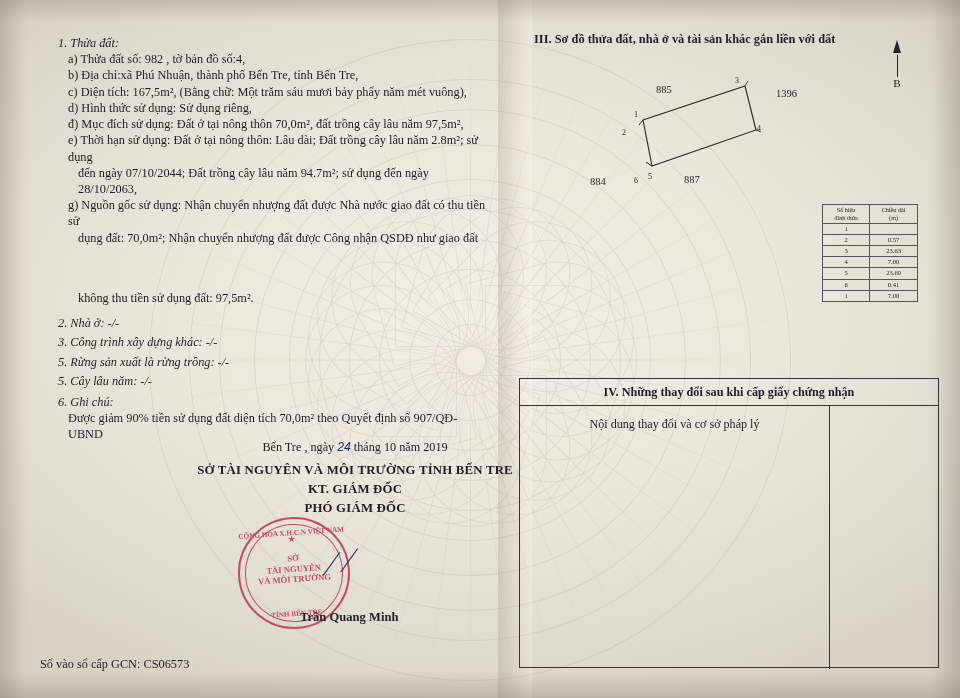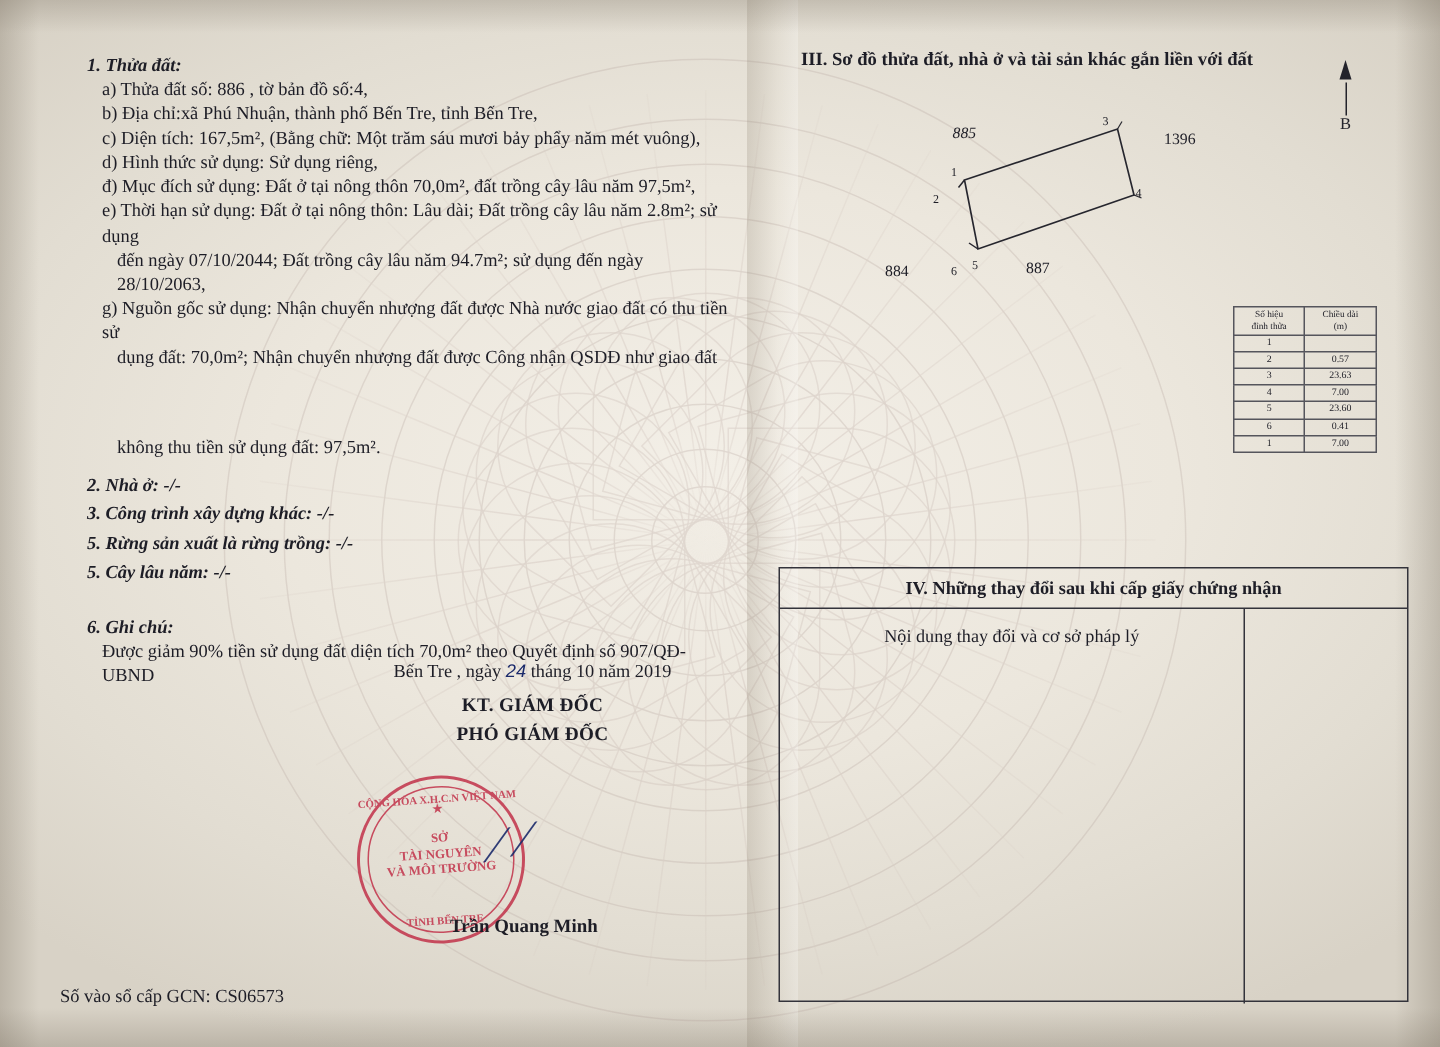--- a/index.html
+++ b/index.html
@@ -80,21 +80,21 @@
     line-height: 1.32;
     color: #1d1d26;
   }
   .heading {
     font-weight: bold;
     font-size: 12.8px;
     margin-bottom: 5px;
   }
   .sec-title {
     font-style: italic;
-    font-weight: bold;
+    font-weight: normal;
     margin-top: 3px;
   }
   .indent1 { padding-left: 16px; }
   .indent2 { padding-left: 26px; }
 
   
   .diagram-head {
     position: absolute;
     left: 534px;
     top: 32px;
@@ -386,36 +386,36 @@
   <div class="fold fold-a"></div>
   <div class="fold fold-b"></div>
   <div class="fold fold-c"></div>
   <div class="fold-top"></div>
   <div class="fold-bot"></div>
 
   <div class="text-col">
 
     <div class="sec-title indent1">1. Thửa đất:</div>
 
-    <div class="indent2">a) Thửa đất số: 886  , tờ bản đồ số:4,</div>
+    <div class="indent2">a) Thửa đất số: 982  , tờ bản đồ số:4,</div>
     <div class="indent2">b) Địa chỉ:xã Phú Nhuận, thành phố Bến Tre, tỉnh Bến Tre,</div>
     <div class="indent2">c) Diện tích: 167,5m², (Bằng chữ: Một trăm sáu mươi bảy phẩy năm mét vuông),</div>
     <div class="indent2">d) Hình thức sử dụng: Sử dụng riêng,</div>
     <div class="indent2">đ) Mục đích sử dụng: Đất ở tại nông thôn 70,0m², đất trồng cây lâu năm 97,5m²,</div>
     <div class="indent2">e) Thời hạn sử dụng: Đất ở tại nông thôn: Lâu dài; Đất trồng cây lâu năm 2.8m²; sử dụng</div>
     <div class="indent2" style="padding-left:36px;">đến ngày 07/10/2044; Đất trồng cây lâu năm 94.7m²; sử dụng đến ngày 28/10/2063,</div>
     <div class="indent2">g) Nguồn gốc sử dụng: Nhận chuyển nhượng đất được Nhà nước giao đất có thu tiền sử</div>
     <div class="indent2" style="padding-left:36px;">dụng đất: 70,0m²; Nhận chuyển nhượng đất được Công nhận QSDĐ như giao đất</div>
     <div class="indent2" style="padding-left:36px;margin-top:44px;">không thu tiền sử dụng đất: 97,5m².</div>
 
     <div class="sec-title indent1" style="margin-top:9px;">2. Nhà ở: -/-</div>
     <div class="sec-title indent1">3. Công trình xây dựng khác: -/-</div>
     <div class="sec-title indent1">5. Rừng sản xuất là rừng trồng: -/-</div>
     <div class="sec-title indent1">5. Cây lâu năm: -/-</div>
-    <div class="sec-title indent1" style="margin-top:21px;">6. Ghi chú:</div>
+    <div class="sec-title indent1" style="margin-top:5px;">6. Ghi chú:</div>
     <div class="indent2">Được giảm 90% tiền sử dụng đất diện tích 70,0m² theo Quyết định số 907/QĐ-UBND</div>
   </div>
 
   <div class="diagram-head">III. Sơ đồ thửa đất, nhà ở và tài sản khác gắn liền với đất</div>
 
   <div class="north">
     <div class="arrow"></div>
     <div class="stem"></div>
     <div>B</div>
   </div>
@@ -424,21 +424,21 @@
 
     <polygon points="83,72 185,38 196,82 92,118" fill="none" stroke="#26262e" stroke-width="1.1"></polygon>
 
     <line x1="83" y1="72" x2="79" y2="77" stroke="#26262e" stroke-width="1"></line>
     <line x1="92" y1="118" x2="86" y2="114" stroke="#26262e" stroke-width="1"></line>
 
     <line x1="185" y1="38" x2="188" y2="33" stroke="#26262e" stroke-width="0.8"></line>
     <line x1="196" y1="82" x2="201" y2="84" stroke="#26262e" stroke-width="0.8"></line>
   </svg>
 
-  <div class="plot-label" style="left:635px; top:84px;font-style:italic;">885</div>
+  <div class="plot-label" style="left:656px; top:84px;">885</div>
   <div class="plot-label" style="left:776px; top:88px;">1396</div>
   <div class="plot-label" style="left:590px; top:176px;">884</div>
   <div class="plot-label" style="left:684px; top:174px;">887</div>
 
   <div class="plot-label" style="left:634px; top:110px; font-size:8px;">1</div>
   <div class="plot-label" style="left:622px; top:128px; font-size:8px;">2</div>
   <div class="plot-label" style="left:735px; top:76px; font-size:8px;">3</div>
   <div class="plot-label" style="left:757px; top:124px; font-size:8px;">4</div>
   <div class="plot-label" style="left:648px; top:172px; font-size:8px;">5</div>
   <div class="plot-label" style="left:634px; top:176px; font-size:8px;">6</div>
@@ -496,20 +496,21 @@
       </div>
     </div>
   </div>
 
   <div class="sig-block">
     <div class="sig-date">
       <span>Bến Tre , ngày</span>
       <span class="sig-hw">24</span>
       <span>tháng  10  năm 2019</span>
     </div>
+    <div class="sig-org">SỞ TÀI NGUYÊN VÀ MÔI TRƯỜNG TỈNH BẾN TRE</div>
     <div class="sig-org">KT. GIÁM ĐỐC</div>
     <div class="sig-org">PHÓ GIÁM ĐỐC</div>
   </div>
 
   <div class="stamp">
     <div class="inner-ring"></div>
     <div class="arc arc-top">CỘNG HÒA X.H.C.N VIỆT NAM</div>
     <div class="star">★</div>
     <div class="ctr">
       <div>SỞ</div>

